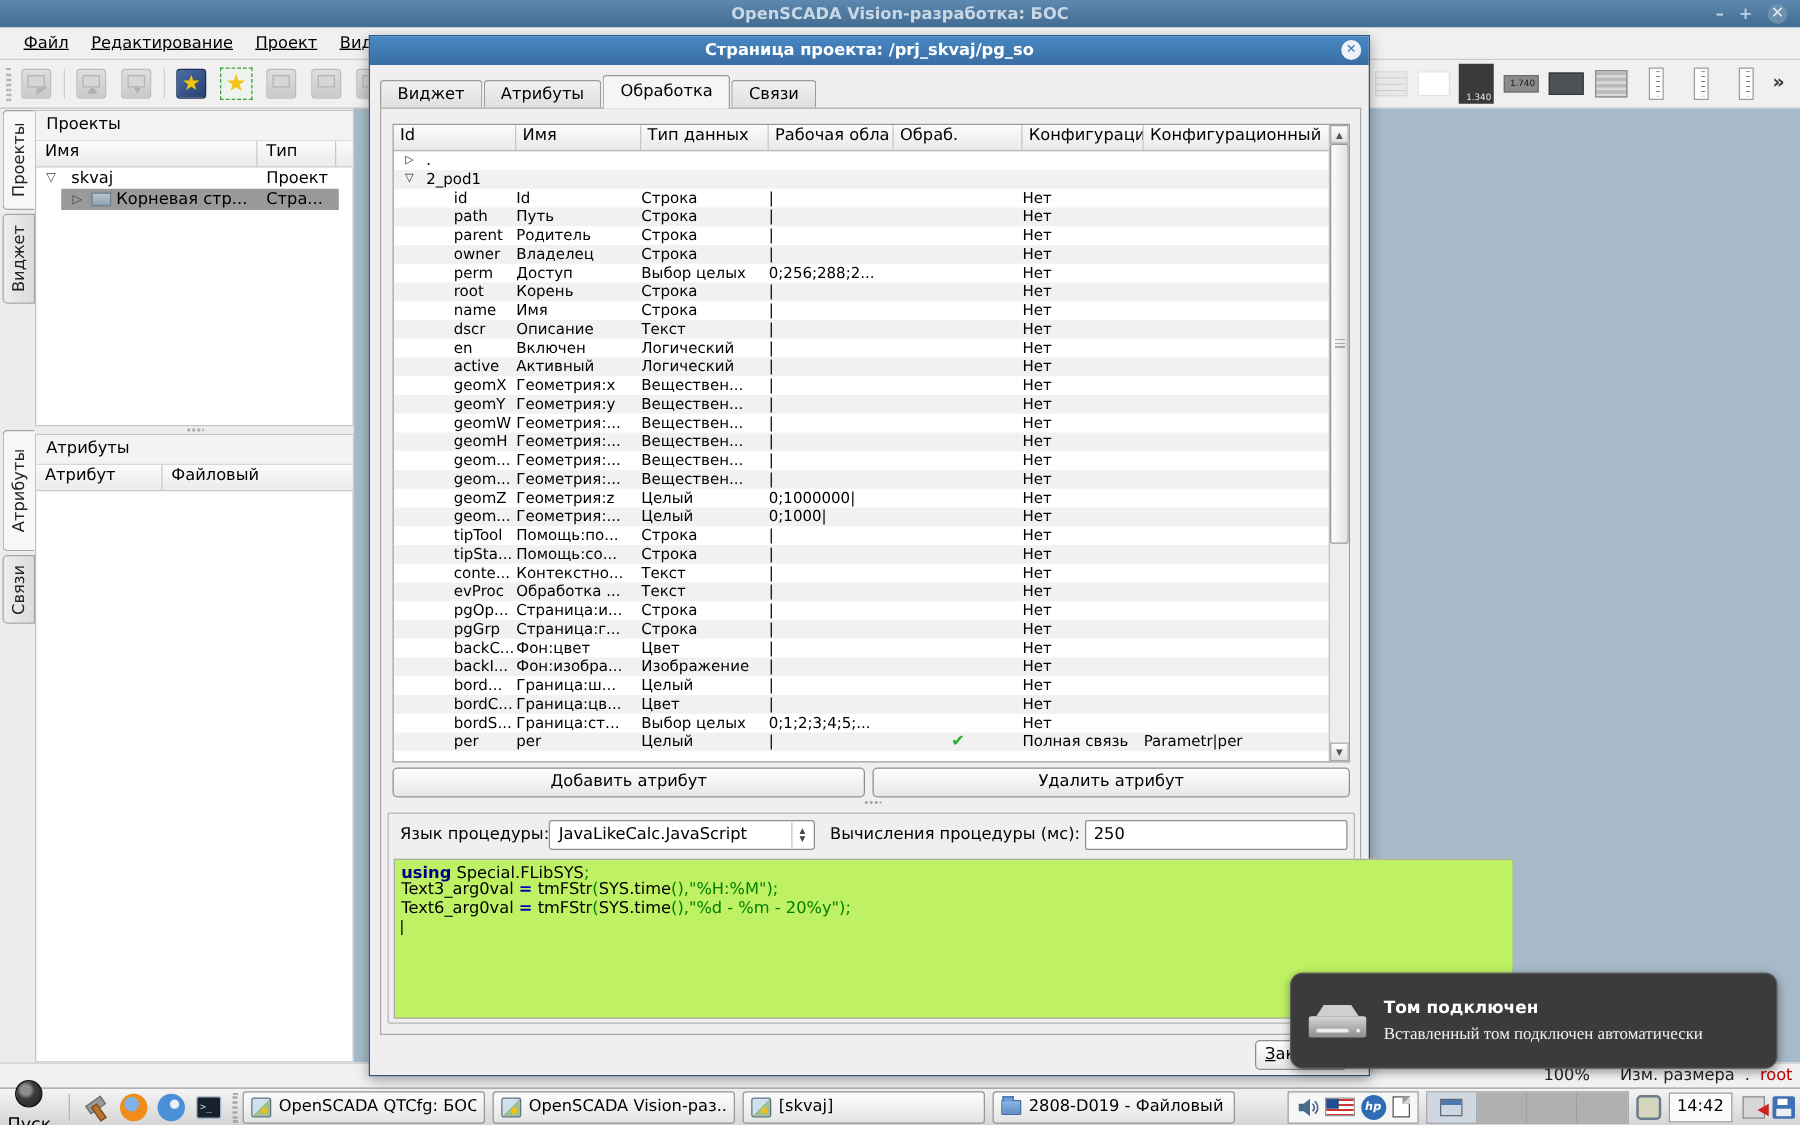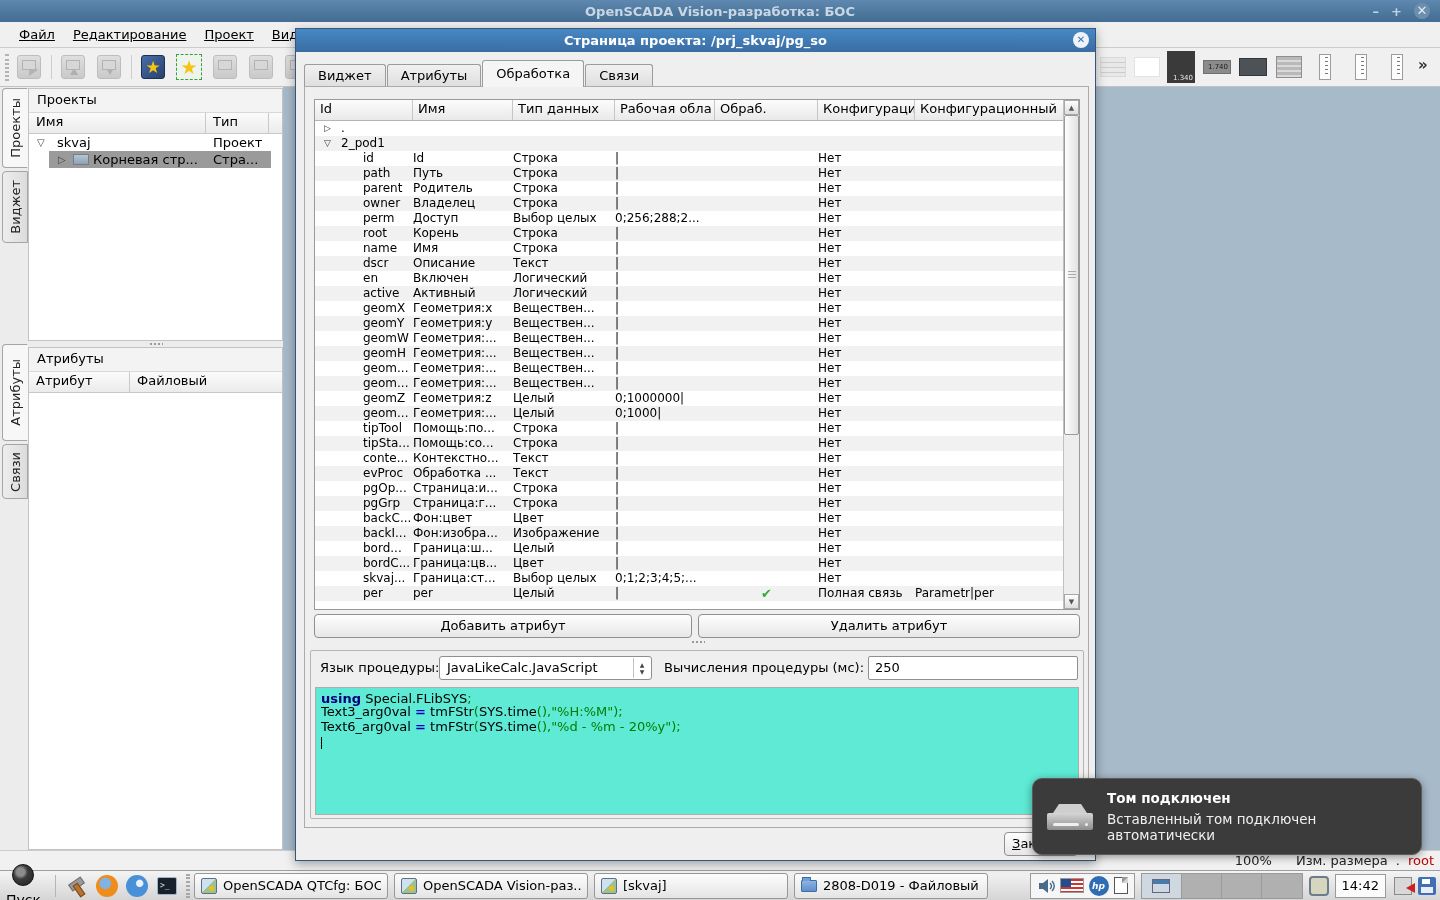--- a/index.html
+++ b/index.html
@@ -166,21 +166,21 @@
   .dlg-split { position:absolute; left:0; top:551px; width:785px; height:8px; display:flex; align-items:center; justify-content:center; }
 
   
   .proc-box { position:absolute; left:5px; top:563px; width:774px; height:169px; border:1px solid #b5b5b5; border-radius:2px; }
   .proc-row { position:absolute; left:0; top:5px; width:100%; height:24px; font-size:13px; }
   .lbl-lang { position:absolute; left:9px; top:4px; }
   .combo { position:absolute; left:128px; top:0; width:213px; height:24px; background:#fff; border:1px solid #8f8f8f; border-radius:3px; line-height:22px; padding-left:7px; }
   .combo .spin { position:absolute; right:1px; top:1px; bottom:1px; width:17px; border-left:1px solid #c2c2c2; display:flex; flex-direction:column; align-items:center; justify-content:center; color:#444; font-size:6px; line-height:7px; }
   .lbl-calc { position:absolute; left:353px; top:4px; }
   .inp-calc { position:absolute; left:557px; top:0; width:210px; height:24px; background:#fff; border:1px solid #8f8f8f; border-radius:2px; line-height:22px; padding-left:6px; font-size:13px; }
-  .code-box { position:absolute; left:4px; top:36px; width:764px; height:128px; background:#5eead4; border:1px solid #adadad; overflow:hidden; }
+  .code-box { position:absolute; left:4px; top:36px; width:896px; height:128px; background:#bef264; border:1px solid #adadad; overflow:hidden; }
   .code-line { padding-left:5px; height:15.5px; line-height:15.5px; font-size:13px; white-space:pre; }
   .code-line:first-child { padding-top:3px; }
   .c-k { color:#00007f; font-weight:bold; }
   .c-o { color:#0000c0; font-weight:bold; }
   .c-g { color:#007f00; }
   .c-t { color:#000; }
   .caret { display:inline-block; width:1px; height:12px; background:#000; vertical-align:-2px; }
 
   .btn-close-dlg { left:708px; top:803px; width:74px; }
   .btn-close-dlg u { text-decoration:underline; }
@@ -188,21 +188,21 @@
   
   .toast { position:absolute; left:1032px; top:778px; width:390px; height:77px; background:#3b3b3b;
     border:1px solid #5a5a5a; border-radius:10px; z-index:60; display:flex; align-items:center; padding:0 14px; gap:14px;
     box-shadow:0 2px 8px rgba(0,0,0,.4); }
   .drive { width:46px; flex:0 0 46px; }
   .drive-top { width:34px; height:0; margin:0 auto; border-bottom:9px solid #cfcfcf; border-left:6px solid transparent; border-right:6px solid transparent; }
   .drive-body { width:46px; height:17px; background:linear-gradient(#d6d6d6,#8d8d8d); border-radius:2px; position:relative; }
   .drive-body::before { content:""; position:absolute; left:6px; bottom:4px; width:26px; height:3px; background:#efefef; border-radius:2px; }
   .drive-body::after { content:""; position:absolute; right:5px; bottom:4px; width:3px; height:3px; background:#efefef; border-radius:50%; }
   .toast-title { color:#fff; font-weight:bold; font-size:13.5px; margin-bottom:5px; }
-  .toast-msg { color:#f0f0f0; font-size:13.5px; }
+  .toast-msg { color:#f0f0f0; font-size:13.5px;font-family:Liberation Serif, serif; }
 </style>
 </head>
 <body>
 
 <div id="screen">
 
   <div class="titlebar">
     <span class="title">OpenSCADA Vision-разработка: БОС</span>
     <span class="win-controls">
       <span class="wc">–</span>
@@ -614,21 +614,21 @@
             <div class="trow alt">
               <span class="c c-id">bordC...</span>
               <span class="c c-name">Граница:цв...</span>
               <span class="c c-type">Цвет</span>
               <span class="c c-work">|</span>
               <span class="c c-proc"></span>
               <span class="c c-cfg">Нет</span>
               <span class="c c-tmpl"></span>
             </div>
             <div class="trow">
-              <span class="c c-id">skvaj...</span>
+              <span class="c c-id">bordS...</span>
               <span class="c c-name">Граница:ст...</span>
               <span class="c c-type">Выбор целых</span>
               <span class="c c-work">0;1;2;3;4;5;...</span>
               <span class="c c-proc"></span>
               <span class="c c-cfg">Нет</span>
               <span class="c c-tmpl"></span>
             </div>
             <div class="trow alt">
               <span class="c c-id">per</span>
               <span class="c c-name">per</span>

